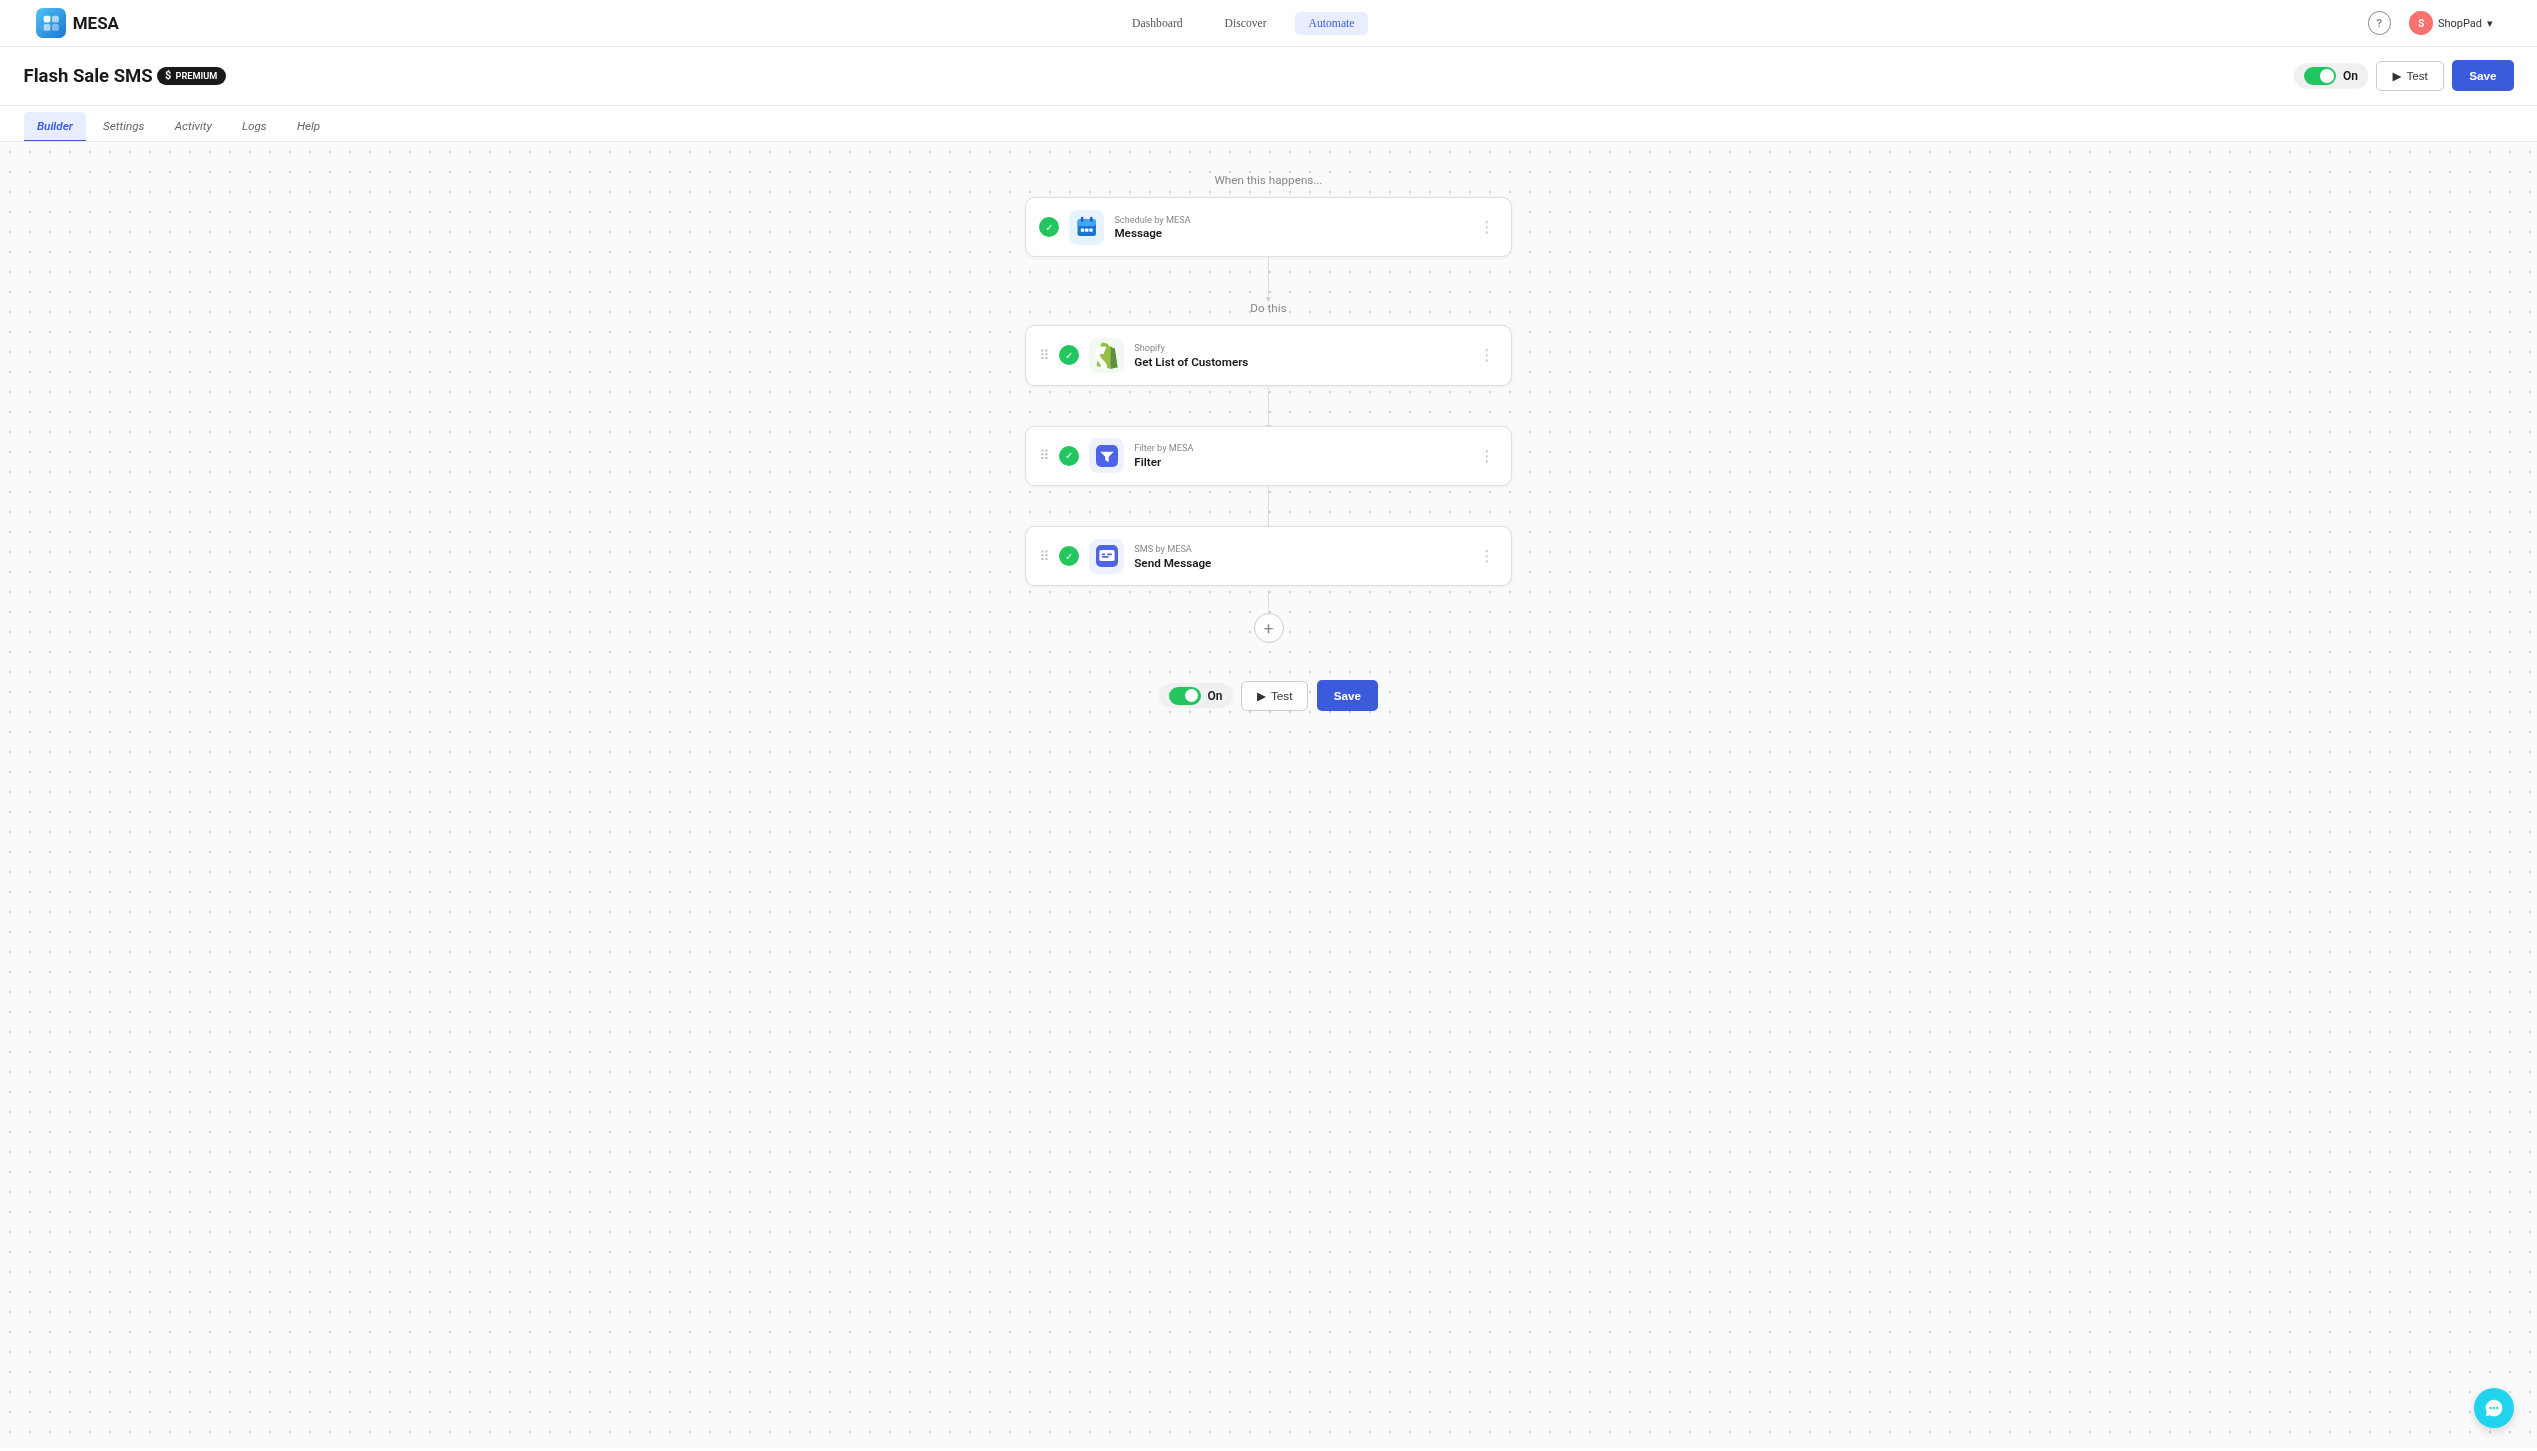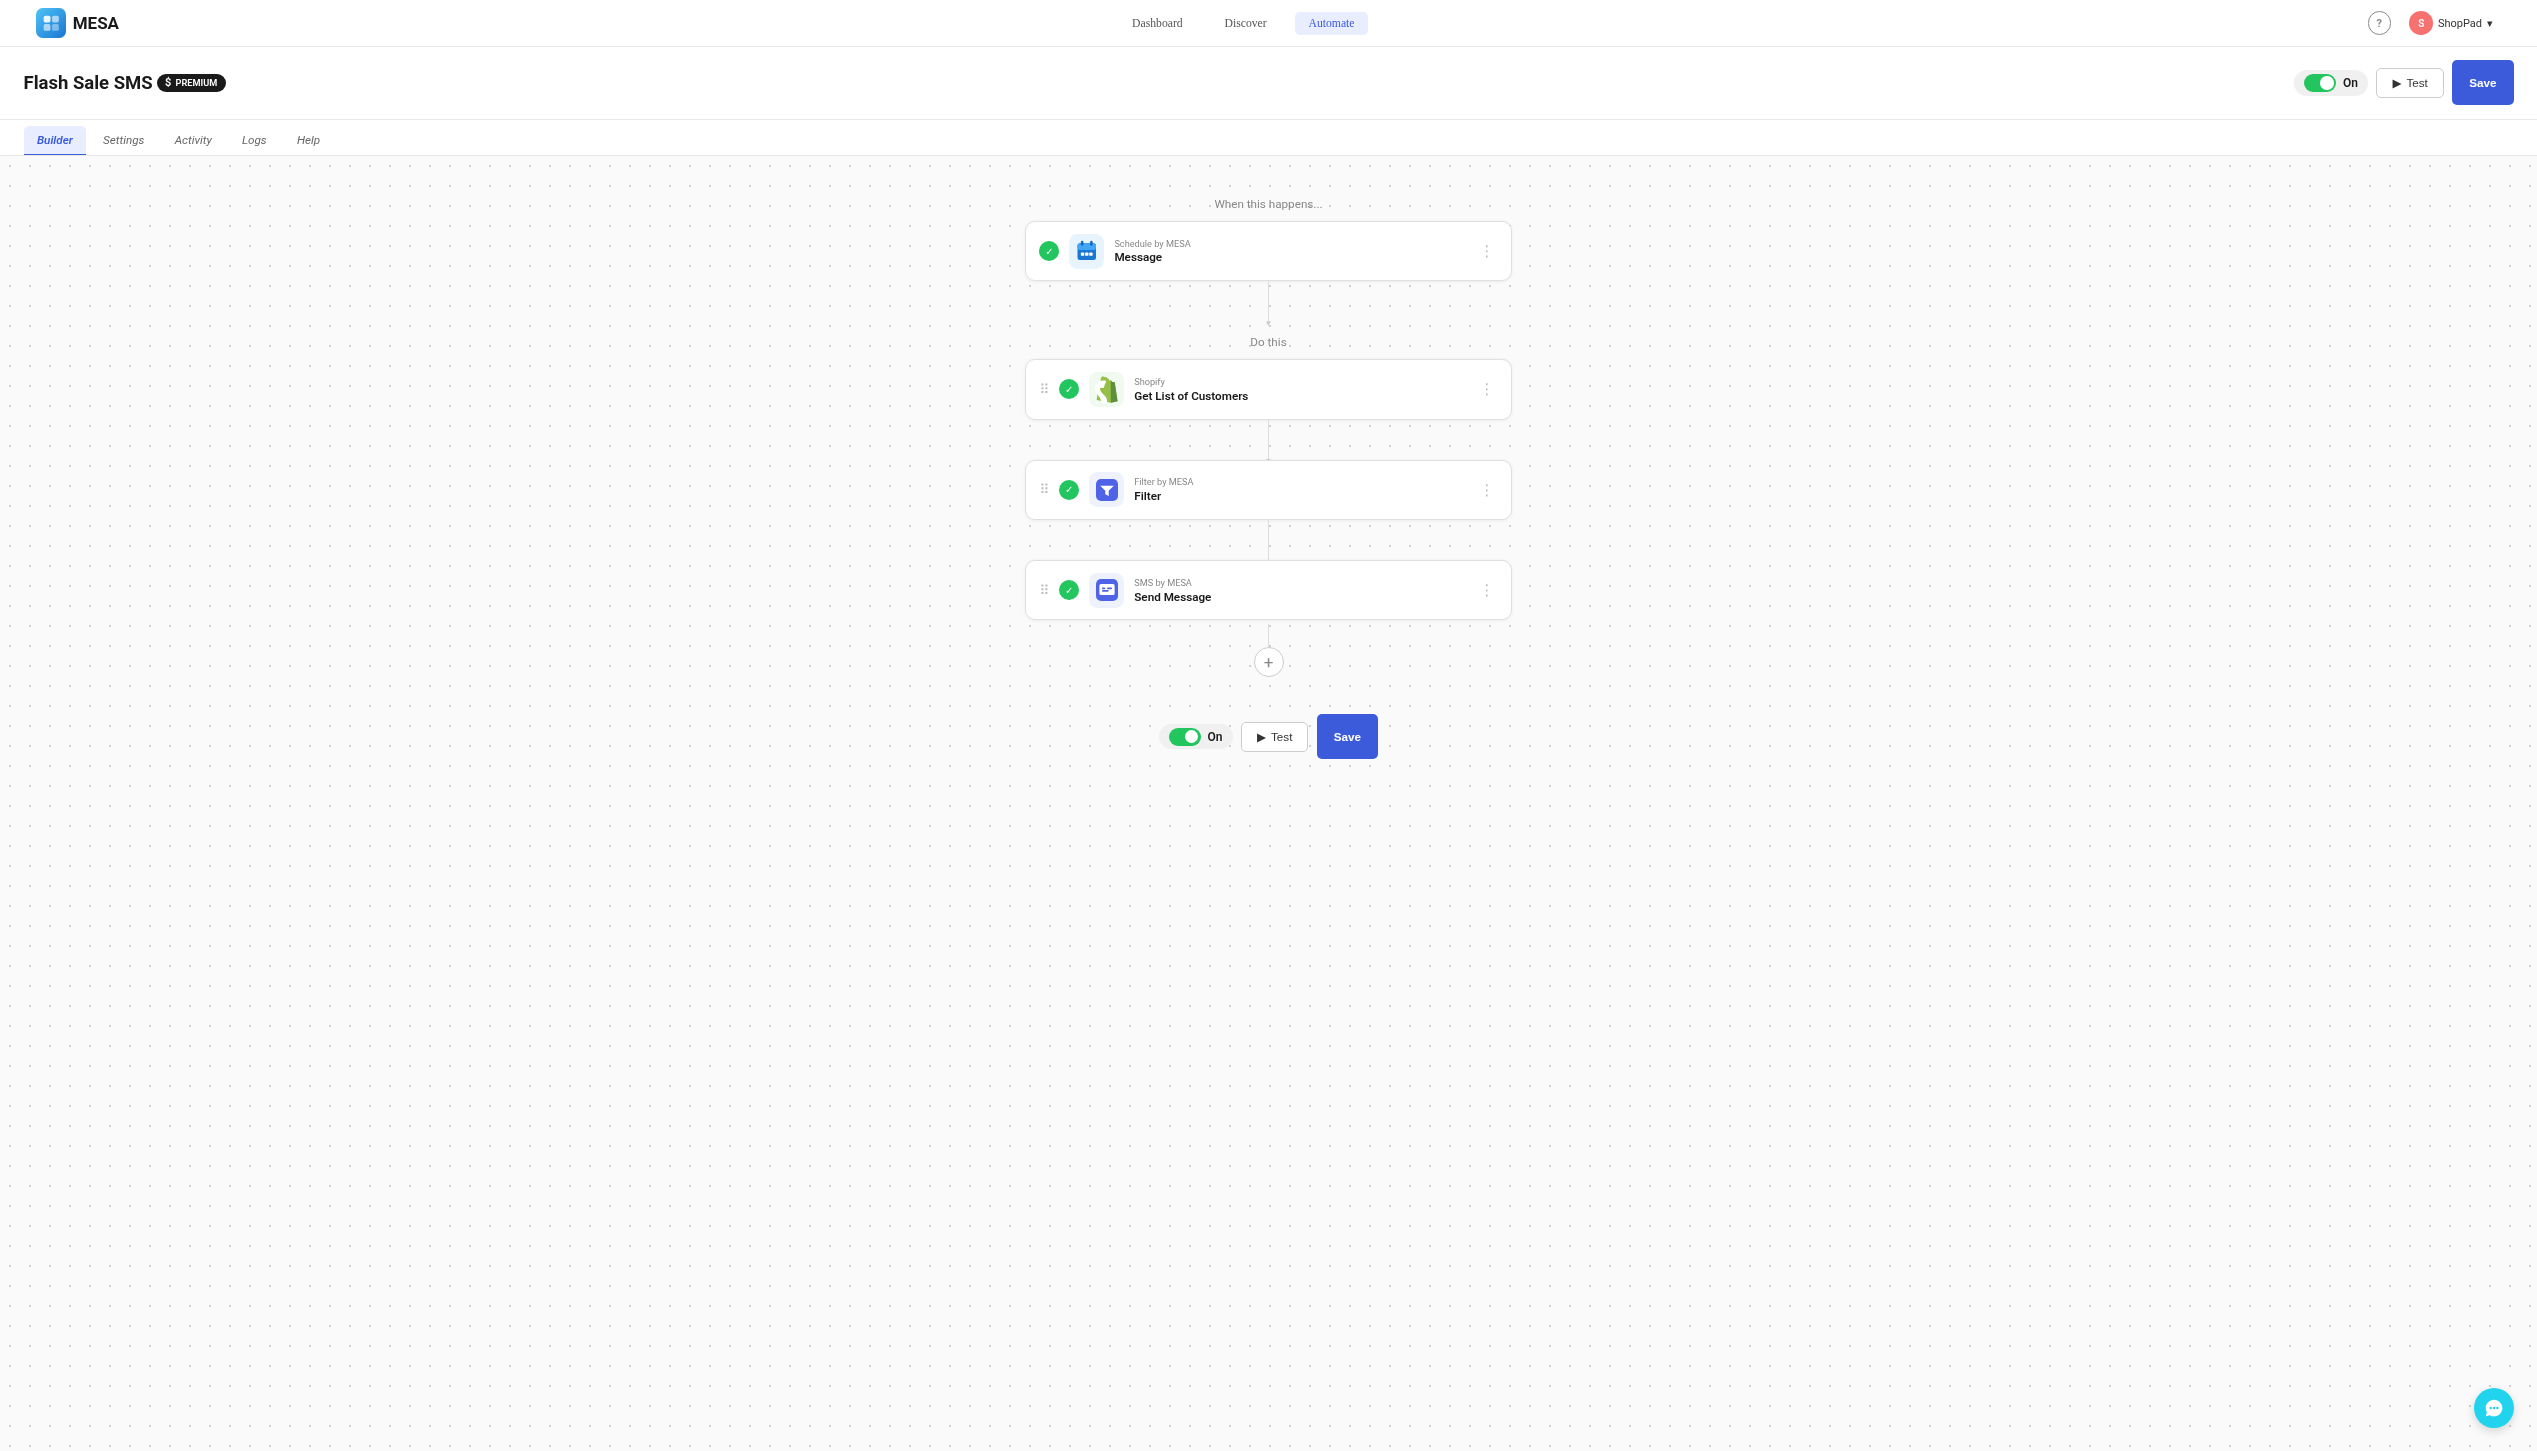--- a/index.html
+++ b/index.html
@@ -59,21 +59,21 @@
       content: ''; position: absolute; width: 13.4px; height: 13.4px;
       background: white; border-radius: 50%; top: 2.5px; right: 2.5px; transition: 0.2s;
     }
     .toggle-label { font-size: 12px; font-weight: 600; color: #1a1a1a; }
     .test-btn {
       display: flex; align-items: center; gap: 5px;
       padding: 6.7px 15px; border: 1.3px solid #ccc; border-radius: 5px;
       background: #fff; font-size: 11.7px; font-weight: 500; cursor: pointer; color: #333;
     }
     .save-btn {
-      padding: 16px 17px; background: #3b5bdb; color: #fff; border: none;
+      padding: 9px 17px; background: #3b5bdb; color: #fff; border: none;
       border-radius: 5px; font-size: 11.7px; font-weight: 600; cursor: pointer;
     }
 
     
     .tabs {
       display: flex; gap: 3.4px; padding: 6.7px 23.5px 0; border-bottom: 0.8px solid #e8e8e8;
       background: #fff;
     }
     .tab {
       padding: 6.7px 13.4px; font-size: 11.7px; cursor: pointer; border-radius: 5px 5px 0 0;
@@ -88,21 +88,21 @@
       background: #fafafa;
       background-image: radial-gradient(circle, #d0d0d0 0.8px, transparent 0.8px);
       background-size: 20px 20px;
       flex: 1; overflow-y: auto; padding: 27px 0 101px;
       height: calc(100vh - 47px - 57px - 41px);
       display: flex; flex-direction: column; align-items: center;
     }
 
     
     .flow { display: flex; flex-direction: column; align-items: center; width: 503px; }
-    .section-label { font-size: 11.7px; color: #888; margin: 14px 0 10px; text-align: center; }
+    .section-label { font-size: 11.7px; color: #888; margin: 4px 0 10px; text-align: center; }
 
     
     .card {
       width: 487px; background: #fff; border: 0.8px solid #e0e0e0; border-radius: 10px;
       padding: 11.7px 13.4px; display: flex; align-items: center; gap: 10px;
       box-shadow: 0 0.8px 3.4px rgba(0,0,0,0.06); position: relative;
     }
     .card-drag { color: #bbb; font-size: 13.4px; cursor: grab; }
     .card-check {
       width: 20px; height: 20px; border-radius: 50%; background: #22c55e;

